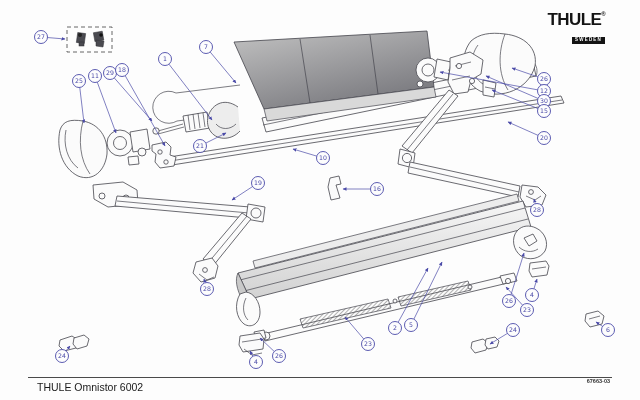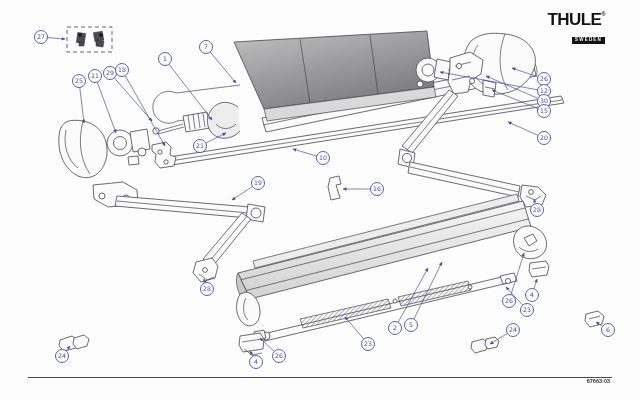--- a/index.html
+++ b/index.html
@@ -380,14 +380,15 @@
         </g>
       </g>
   </svg>
 
   <div class="logo">
     <span class="logo-main"><span>THULE</span><sup class="logo-reg">®</sup></span><br>
     <span class="logo-sub">SWEDEN</span>
   </div>
 
   <div class="footer-line"></div>
+  <div class="footer-title">THULE Omnistor 6002</div>
   <div class="doc-number">67663-03</div>
 </div>
 
 </body></html>

